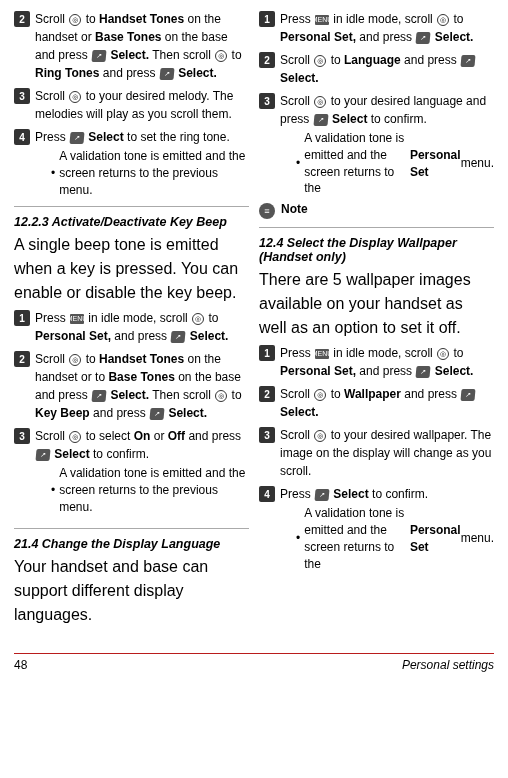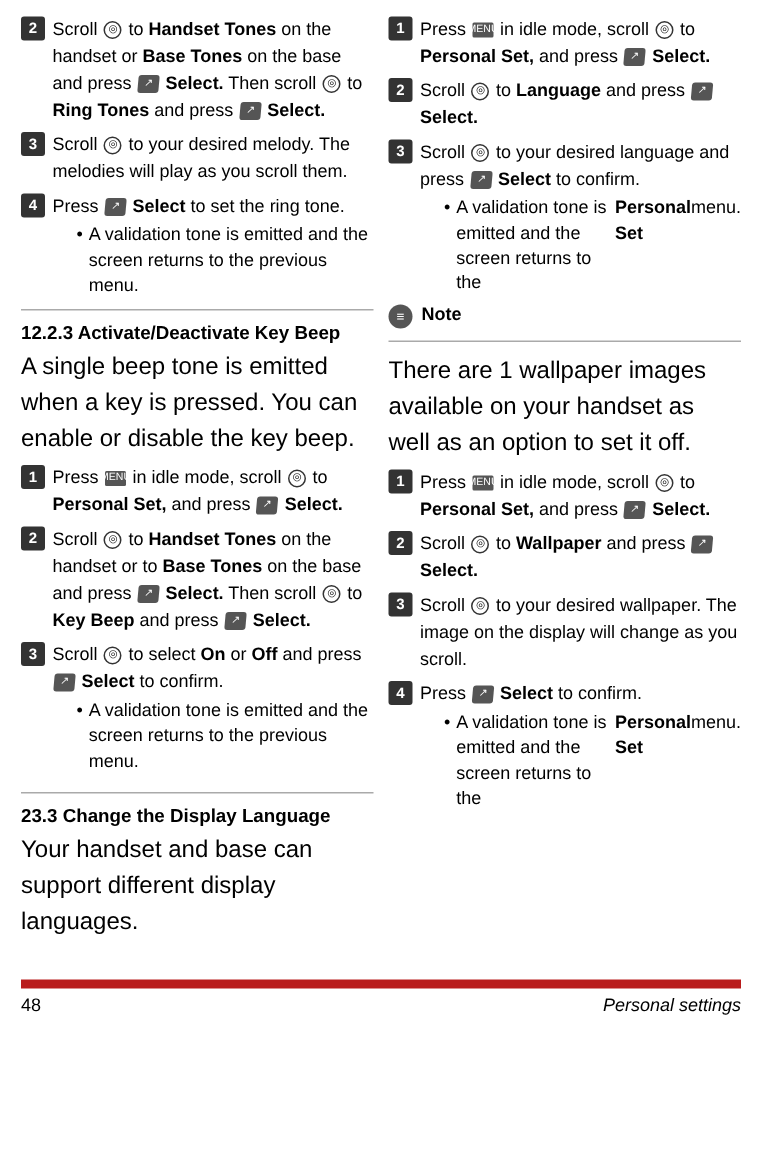--- a/index.html
+++ b/index.html
@@ -10,20 +10,21 @@
       font-size: 12px;
       color: #000;
       background: #fff;
       padding: 10px 14px;
     }
     .section { margin-bottom: 12px; }
     .section-heading {
       font-size: 12.5px;
       font-weight: bold;
       margin-bottom: 4px;
+      font-style: italic;
     }
     .section-body {
       font-size: 16px;
       line-height: 1.5;
       margin-bottom: 4px;
     }
     .steps { list-style: none; padding: 0; }
     .step {
       display: flex;
       align-items: flex-start;
@@ -44,21 +45,21 @@
       margin-right: 5px;
       margin-top: 1px;
       flex-shrink: 0;
     }
     .step-content { flex: 1; }
     .step-content b { font-weight: bold; }
     .bullet {
       margin-left: 16px;
       margin-top: 2px;
       display: flex;
-      align-items: flex-start;
+      align-items: center;
       line-height: 1.4;
     }
     .bullet::before {
       content: "•";
       margin-right: 4px;
       flex-shrink: 0;
     }
     .note-block {
       display: flex;
       align-items: flex-start;
@@ -93,21 +94,21 @@
       display: flex;
       gap: 10px;
     }
     .col { flex: 1; }
     .footer {
       display: flex;
       justify-content: space-between;
       align-items: center;
       margin-top: 14px;
       padding-top: 4px;
-      border-top: 6px solid #b91c1c;
+      border-top: 1px solid #b91c1c;
     }
     .footer-num { font-size: 12px; }
     .footer-label { font-size: 12px; font-style: italic; text-align: right; }
     .inline-icon {
       display: inline-flex;
       align-items: center;
       justify-content: center;
       width: 14px;
       height: 10px;
       background: #555;
@@ -197,21 +198,21 @@
             Scroll <span class="scroll-icon">◎</span> to select <b>On</b> or <b>Off</b> and press <span class="select-icon">↗</span> <b>Select</b> to confirm.
             <div class="bullet">A validation tone is emitted and the screen returns to the previous menu.</div>
           </span>
         </li>
       </ul>
     </div>
 
     <hr>
 
     <div class="section">
-      <div class="section-heading">23.3   Change the Display Language</div>
+      <div class="section-heading">21.4   Change the Display Language</div>
       <div class="section-body">Your handset and base can support different display languages.</div>
     </div>
 
   </div>
 
   <div class="col">
 
     <ul class="steps">
       <li class="step">
         <span class="step-num">1</span>
@@ -237,21 +238,22 @@
     <div class="note-block">
       <span class="note-icon">≡</span>
       <div>
         <span class="note-label">Note</span><br>
       </div>
     </div>
 
     <hr>
 
     <div class="section">
-      <div class="section-body">There are 1 wallpaper images available on your handset as well as an option to set it off.</div>
+      <div class="section-heading">12.4   Select the Display Wallpaper (Handset only)</div>
+      <div class="section-body">There are 5 wallpaper images available on your handset as well as an option to set it off.</div>
       <ul class="steps">
         <li class="step">
           <span class="step-num">1</span>
           <span class="step-content">
             Press <span class="inline-icon">MENU</span> in idle mode, scroll <span class="scroll-icon">◎</span> to <b>Personal Set,</b> and press <span class="select-icon">↗</span> <b>Select.</b>
           </span>
         </li>
         <li class="step">
           <span class="step-num">2</span>
           <span class="step-content">

